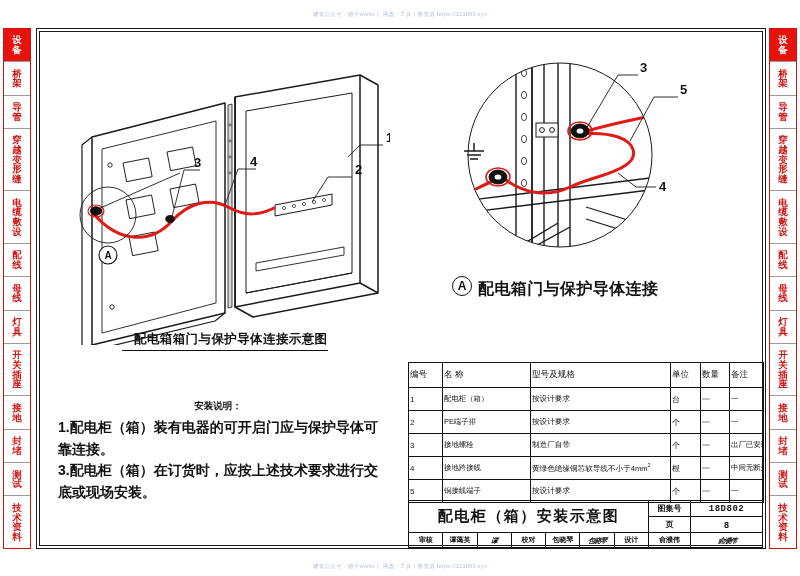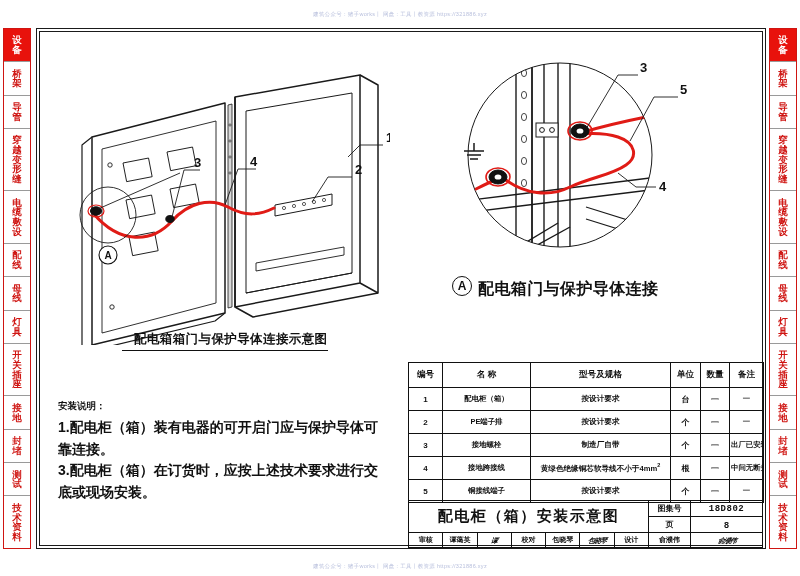--- a/index.html
+++ b/index.html
@@ -118,41 +118,42 @@
   .notes {
     position: absolute;
     left: 58px; top: 400px;
     width: 320px;
     color: #111;
   }
   .notes-title {
     font-weight: bold;
     font-size: 9.5px;
     margin-bottom: 4px;
+    text-align: center;
   }
   .note-line {
     font-weight: bold;
     font-size: 14px;
     line-height: 1.55;
     text-align: justify;
   }
 
   
   .bom {
     position: absolute;
     left: 408px; top: 362px;
     width: 355px;
     border-collapse: collapse;
     table-layout: fixed;
   }
   .bom td, .bom th {
     border: 0.8px solid #111;
-    text-align: center;
+    text-align: left;
     vertical-align: middle;
-    font-weight: bold;
+    font-weight: normal;
     color: #111;
     height: 23px;
     font-size: 8px;
     padding: 0 1px;
     overflow: hidden;
     white-space: nowrap;
   }
   .bom th { font-size: 8.6px; height: 25px; }
   .c-no    { width: 34px; }
   .c-name  { width: 88px; margin-left: 40px; }

